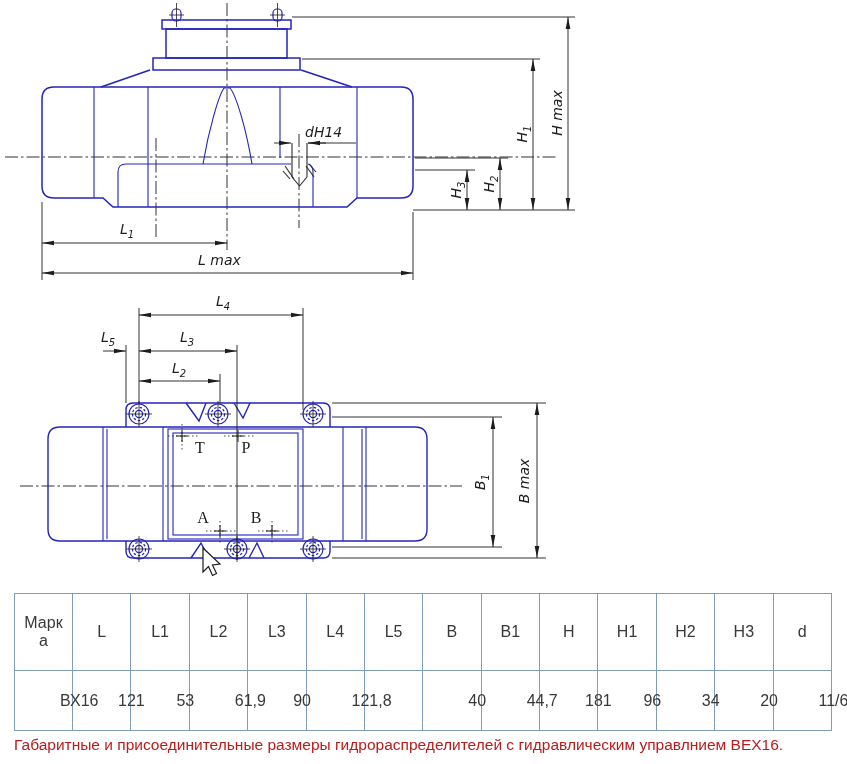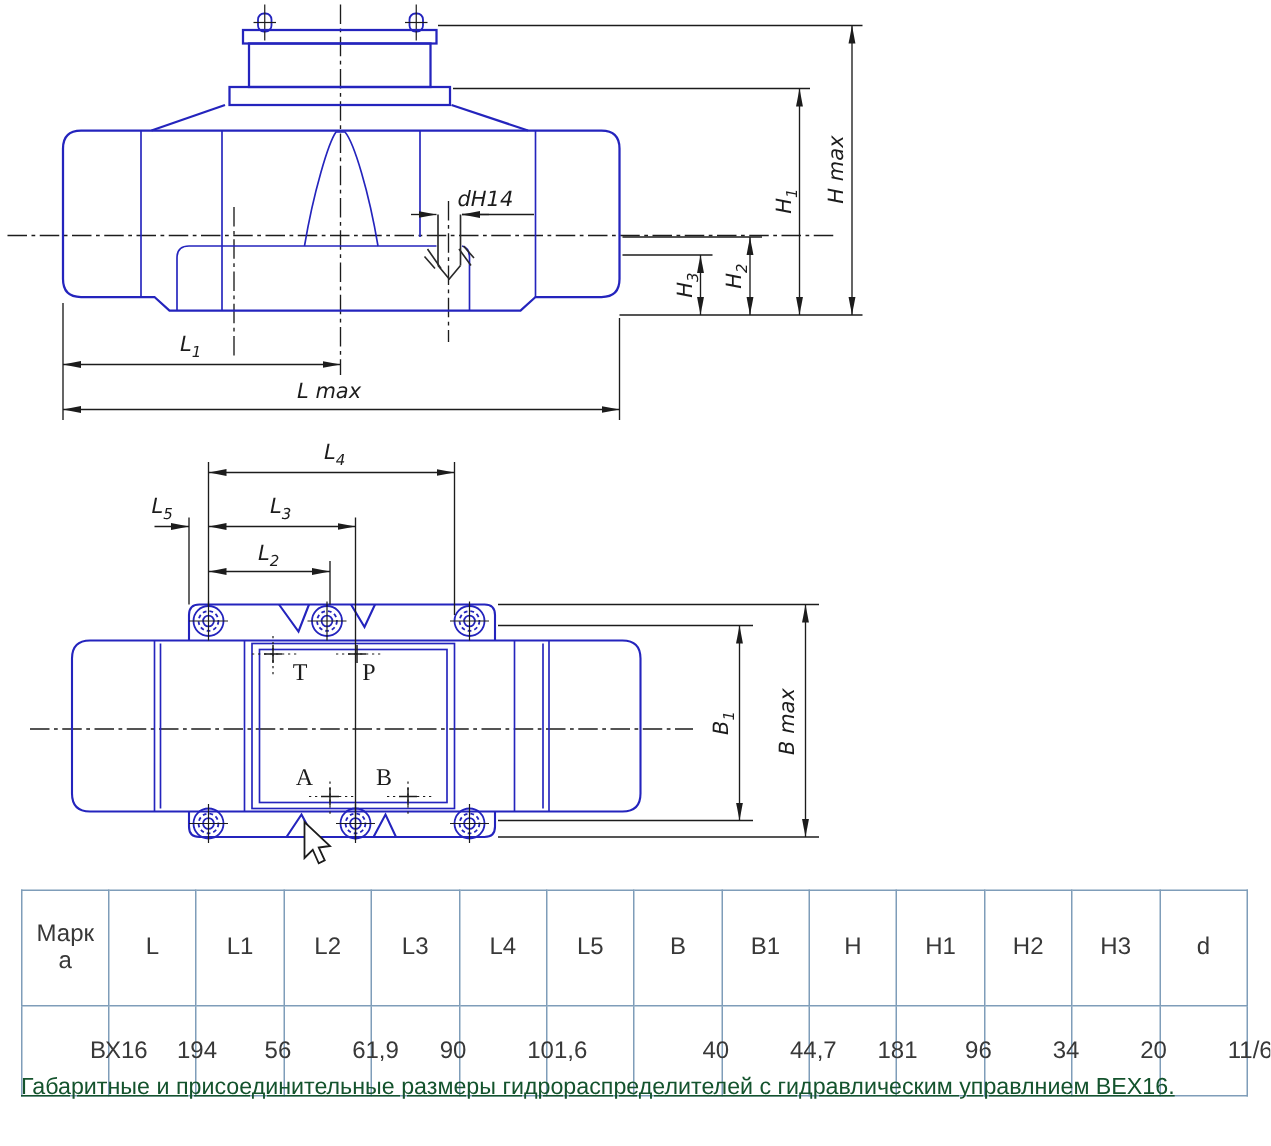--- a/index.html
+++ b/index.html
@@ -8,21 +8,21 @@
   svg text{font-family:"Liberation Sans",sans-serif;}
   .dim-label{font-family:"DejaVu Sans",sans-serif;font-style:italic;font-size:14px;fill:#1c1c1c;}
   .dim-label .sub{font-size:10px;}
   .port-label{font-family:"Liberation Serif",serif;font-size:16px;fill:#1c1c1c;}
   table.dims{position:absolute;left:14px;top:593px;width:818px;border-collapse:collapse;
              table-layout:fixed;font-size:16px;color:#383838;border-radius:26px;}
   table.dims td{border:1px solid #7f9db9;text-align:center;vertical-align:middle;
                 padding:0 7px;background:#fff;}
   table.dims tr.hdr td{height:76px;word-break:break-all;}
   table.dims tr.val td{height:59px;padding-left:45px;}
-  .caption{position:absolute;left:14px;top:716px;width:828px;font-size:15.5px;color:#14532d;text-decoration:underline;}
+  .caption{position:absolute;left:14px;top:736px;width:828px;font-size:15.5px;color:#b91c1c;}
 </style>
 </head>
 <body>
 
 <div class="page">
 
 <svg width="847" height="585" viewBox="0 0 847 585">
   <defs>
     <marker id="arr" viewBox="0 0 12 6" refX="12" refY="3" markerWidth="12" markerHeight="6" markerUnits="userSpaceOnUse" orient="auto-start-reverse">
       <path d="M0,0.7 L12,3 L0,5.3 Z" fill="#1c1c1c"></path>
@@ -269,25 +269,25 @@
     <td>B</td>
     <td>B1</td>
     <td>H</td>
     <td>H1</td>
     <td>H2</td>
     <td>H3</td>
     <td>d</td>
   </tr>
   <tr class="val">
     <td>ВХ16</td>
-    <td>194</td>
-    <td>56</td>
+    <td>121</td>
+    <td>53</td>
     <td>61,9</td>
     <td>90</td>
-    <td>101,6</td>
+    <td>121,8</td>
     <td></td>
     <td>40</td>
     <td>44,7</td>
     <td>181</td>
     <td>96</td>
     <td>34</td>
     <td>20</td>
     <td>11/6,8</td>
   </tr>
 </tbody>

